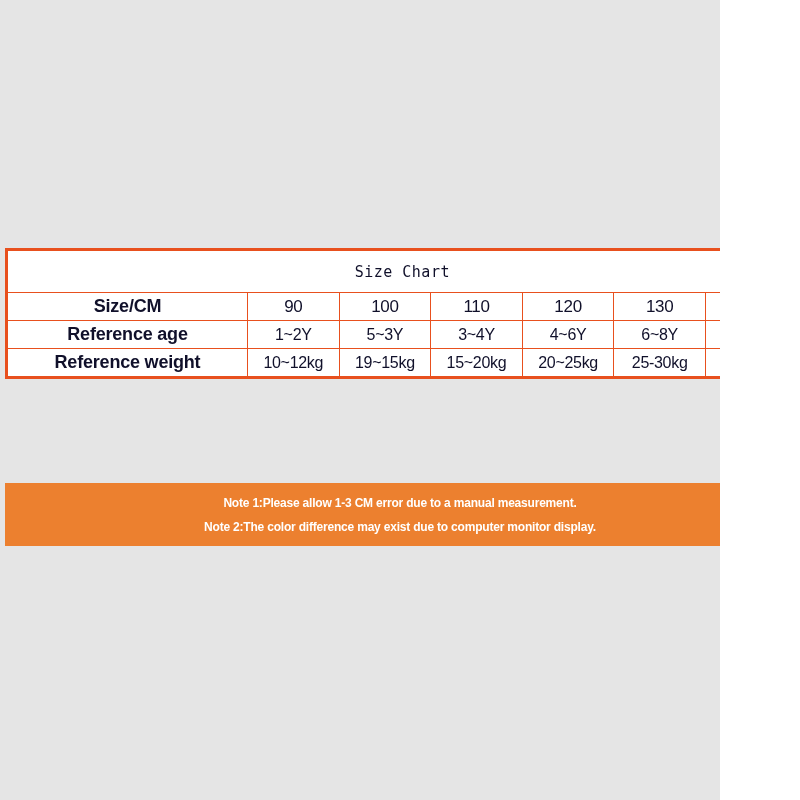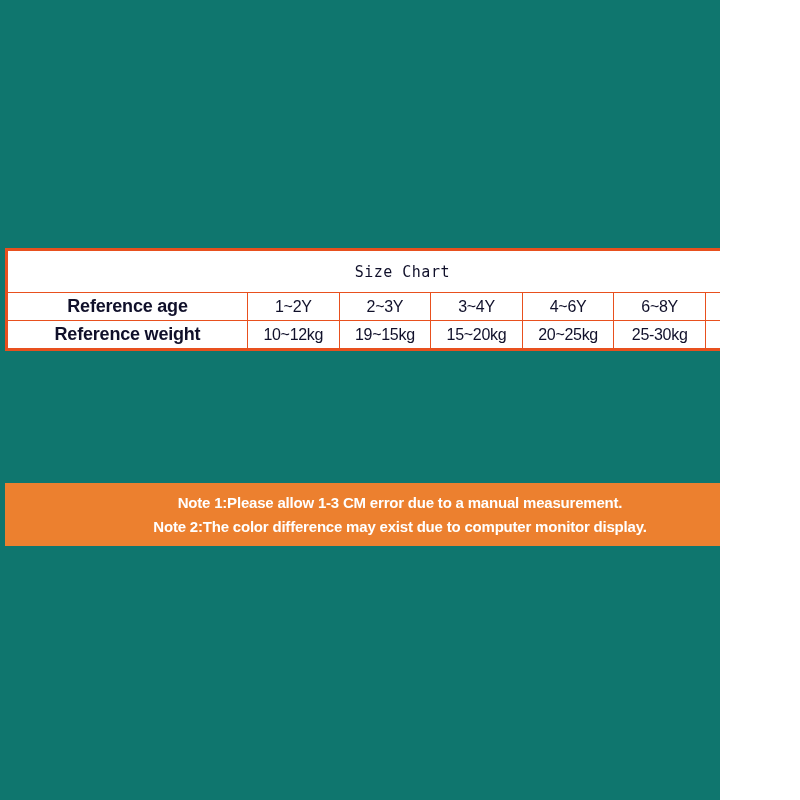--- a/index.html
+++ b/index.html
@@ -12,21 +12,21 @@
     width: 800px;
     height: 800px;
     font-family: "Liberation Sans", sans-serif;
     -webkit-font-smoothing: antialiased;
   }
 
   #canvas {
     position: relative;
     width: 720px;
     height: 800px;
-    background: #0f766e;
+    background: #e5e5e5;
     overflow: hidden;
   }
 
   
   .chart-block {
     position: absolute;
     left: 5px;
     top: 248px;
     width: 790px;
     box-sizing: border-box;
@@ -97,21 +97,21 @@
     height: 63px;
     box-sizing: border-box;
     background: #EC802F;
     color: #ffffff;
     display: flex;
     flex-direction: column;
     align-items: center;
     justify-content: center;
   }
   .note-line {
-    font-size: 15px;
+    font-size: 12px;
     font-weight: 700;
     line-height: 24px;
     color: #ffffff;
     letter-spacing: -0.2px;
     white-space: nowrap;
     text-align: right;
   }
 </style>
 </head>
 <body>
@@ -127,25 +127,34 @@
           <col class="data-col">
         <col class="data-col">
           <col class="data-col">
           <col class="data-col">
       </colgroup>
       <tbody>
         <tr>
           <td class="title-cell" colspan="7">Size Chart</td>
         </tr>
 
+        <tr>
+          <td class="row-label">Size/CM</td>
+          <td class="data-cell head-cell">90</td>
+          <td class="data-cell head-cell">100</td>
+          <td class="data-cell head-cell">110</td>
+          <td class="data-cell head-cell">120</td>
+          <td class="data-cell head-cell">130</td>
+          <td class="data-cell head-cell">140</td>
+        </tr>
 
         <tr>
           <td class="row-label">Reference age</td>
           <td class="data-cell">1~2Y</td>
-          <td class="data-cell">2~3Y</td>
+          <td class="data-cell">5~3Y</td>
           <td class="data-cell">3~4Y</td>
           <td class="data-cell">4~6Y</td>
           <td class="data-cell">6~8Y</td>
           <td class="data-cell">8~9Y</td>
         </tr>
 
         <tr>
           <td class="row-label">Reference weight</td>
           <td class="data-cell">10~12kg</td>
           <td class="data-cell">19~15kg</td>

